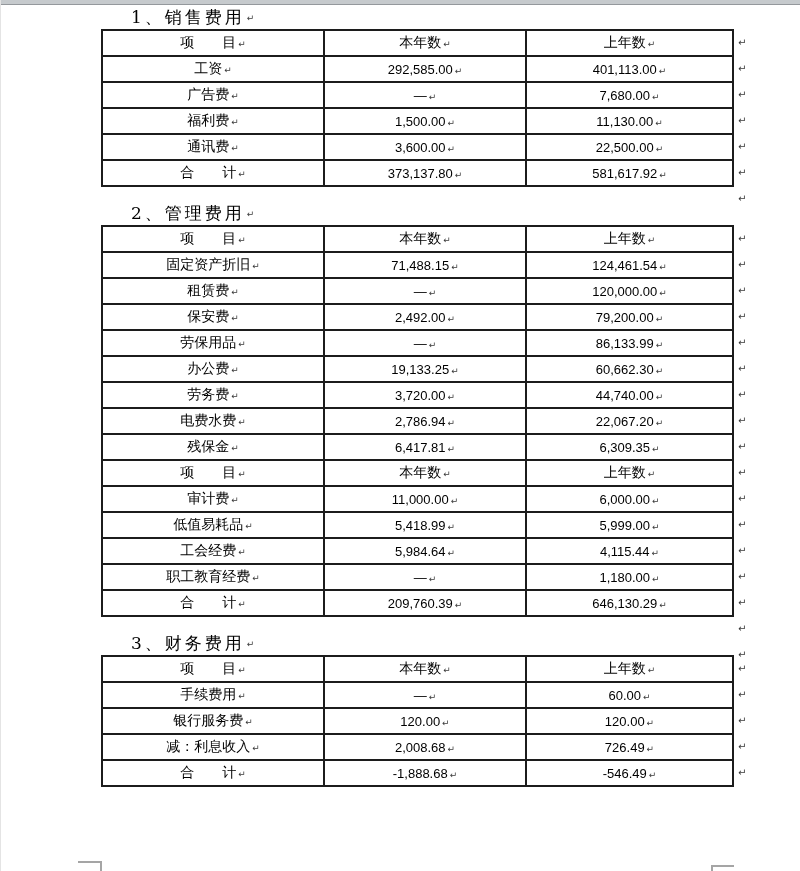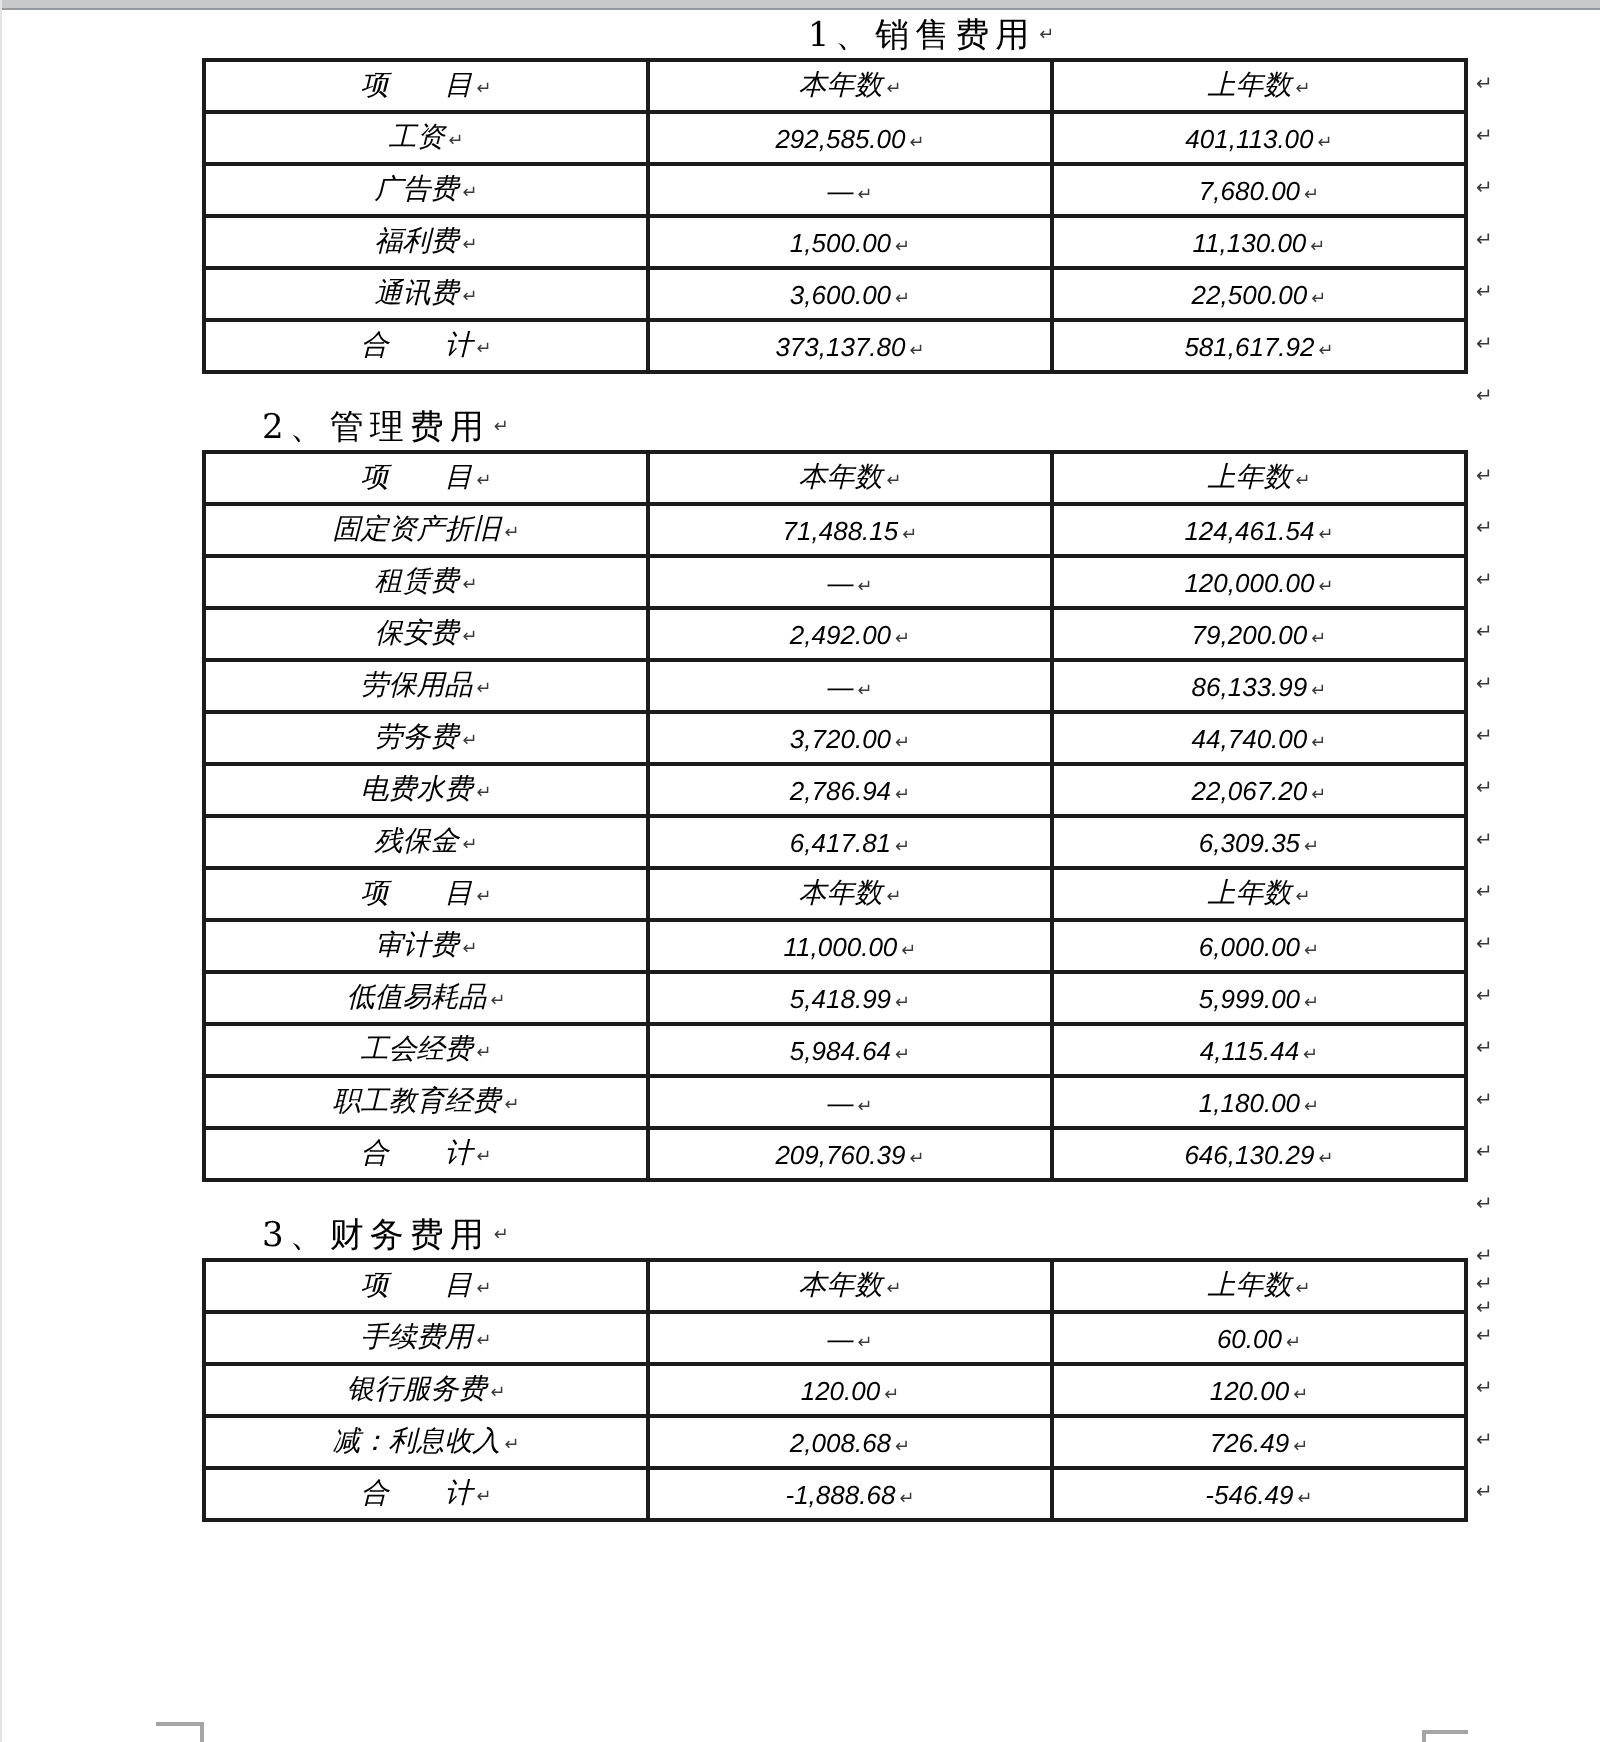--- a/index.html
+++ b/index.html
@@ -30,40 +30,38 @@
   .section-title-line {
     margin-left: 130px;
     margin-top: 15px;
     height: 23px;
     display: flex;
     align-items: center;
     white-space: nowrap;
   }
   .expense-section:first-child .section-title-line {
     margin-top: 1px;
-    justify-content: center;
   }
   .section-title {
     font-size: 17px;
     letter-spacing: 3px;
     font-family: "DejaVu Serif", "DejaVu Sans", serif;
   }
   .title-mark {
     margin-left: 2px;
   }
   .table-wrap {
     margin-left: 100px;
     width: 631px;
     position: relative;
   }
   table.expense-table {
     border-collapse: collapse;
     table-layout: fixed;
     width: 631px;
-    font-style: italic;
   }
   col.c-item { width: 222px; }
   col.c-cur  { width: 202px; }
   col.c-prev { width: 207px; }
   td {
     border: 2px solid var(--border-color, #1c1c1c);
     height: 24px;
     text-align: center;
     vertical-align: middle;
     padding: 0;
@@ -213,20 +211,25 @@
                 <td class="zh"><span class="cell-text">保安费</span><span class="pmark">↵</span></td>
                 <td class="num"><span class="cell-text">2,492.00</span><span class="pmark">↵</span></td>
                 <td class="num"><span class="cell-text">79,200.00</span><span class="pmark">↵</span></td>
               </tr>
               <tr>
                 <td class="zh"><span class="cell-text">劳保用品</span><span class="pmark">↵</span></td>
                 <td class="num"><span class="cell-text">—</span><span class="pmark">↵</span></td>
                 <td class="num"><span class="cell-text">86,133.99</span><span class="pmark">↵</span></td>
               </tr>
               <tr>
+                <td class="zh"><span class="cell-text">办公费</span><span class="pmark">↵</span></td>
+                <td class="num"><span class="cell-text">19,133.25</span><span class="pmark">↵</span></td>
+                <td class="num"><span class="cell-text">60,662.30</span><span class="pmark">↵</span></td>
+              </tr>
+              <tr>
                 <td class="zh"><span class="cell-text">劳务费</span><span class="pmark">↵</span></td>
                 <td class="num"><span class="cell-text">3,720.00</span><span class="pmark">↵</span></td>
                 <td class="num"><span class="cell-text">44,740.00</span><span class="pmark">↵</span></td>
               </tr>
               <tr>
                 <td class="zh"><span class="cell-text">电费水费</span><span class="pmark">↵</span></td>
                 <td class="num"><span class="cell-text">2,786.94</span><span class="pmark">↵</span></td>
                 <td class="num"><span class="cell-text">22,067.20</span><span class="pmark">↵</span></td>
               </tr>
               <tr>

